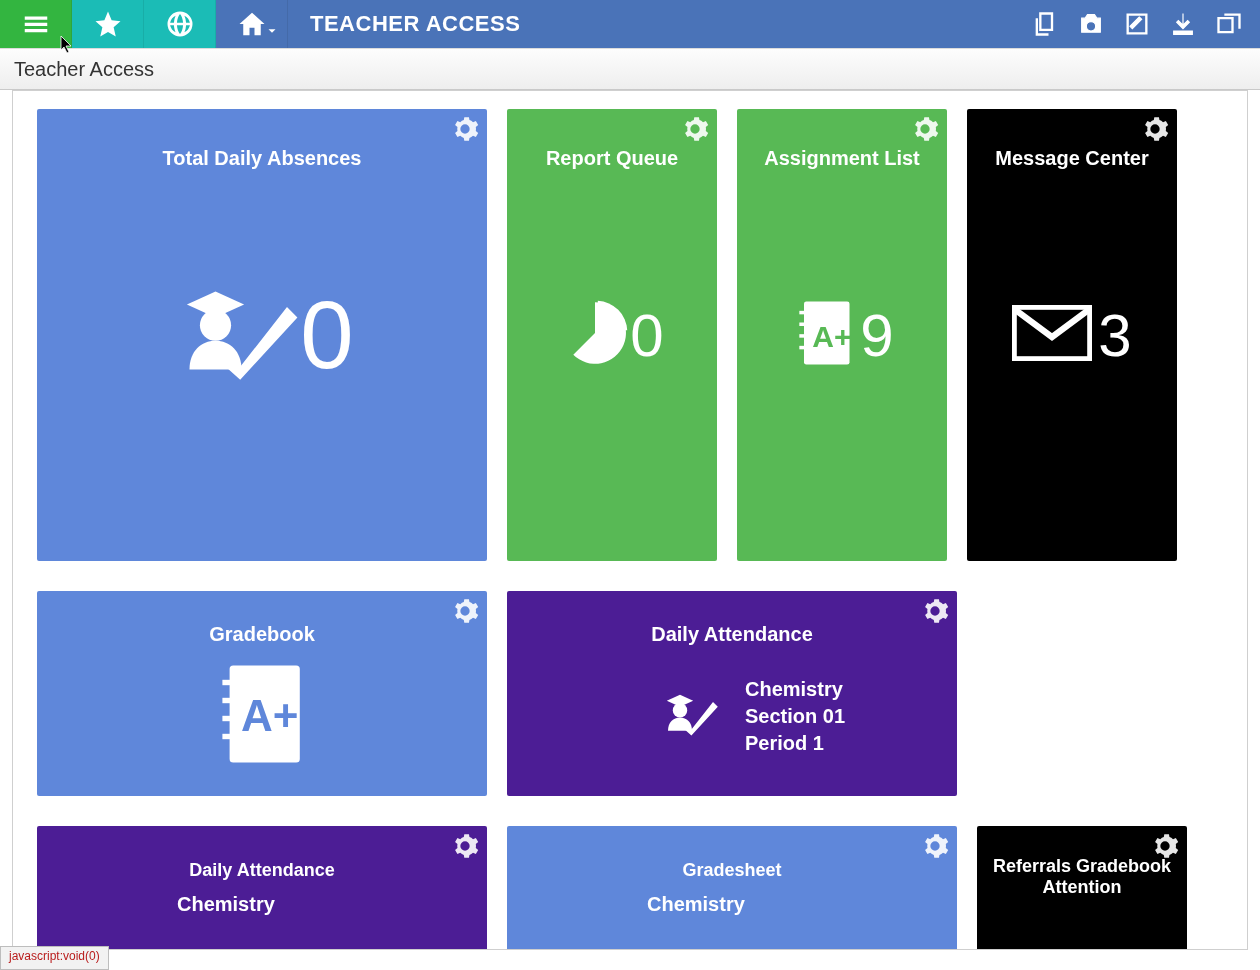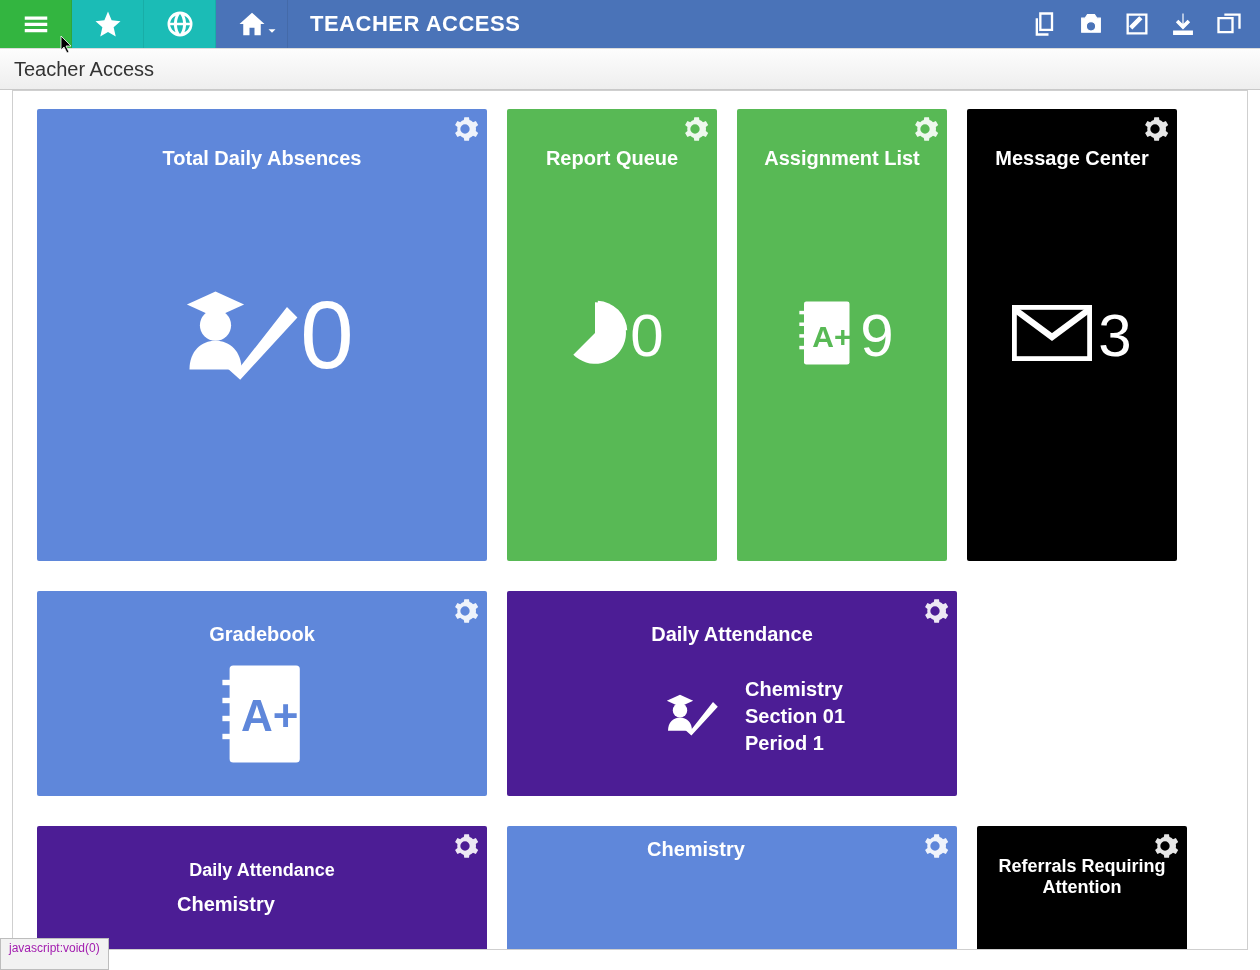--- a/index.html
+++ b/index.html
@@ -46,21 +46,21 @@
   .row1 .tile-body { height:330px; }
   .row1 .count { font-size:96px; }
   
   .row2 .tile-title { padding-top:32px; }
   .row2 .tile-body { height:140px; font-size:20px; }
   .row3 .tile-title { padding-top:34px; font-size:18px; }
   .row3 .tile-body { padding:10px 0 0 40px; font-size:18px; justify-content:flex-start; }
   .detail-lines { text-align:left; font-size:20px; line-height:1.35; font-weight:700; }
   .attend-body { display:flex; align-items:center; padding-left:40px; gap:26px; }
   
-  .status { position:absolute; left:0; bottom:0; height:32px; font-size:12px; color:#a21caf; background:#f2f2f2; border:1px solid #bdbdbd; padding:2px 8px; }
+  .status { position:absolute; left:0; bottom:0; height:24px; font-size:12px; color:#b91c1c; background:#f2f2f2; border:1px solid #bdbdbd; padding:2px 8px; }
   
   .ic-lg svg { width:130px; height:130px; fill:#fff; }
   .ic-md svg { width:70px;  height:70px;  fill:#fff; }
   .ic-sm svg { width:60px;  height:60px;  fill:#fff; }
   .ic-note svg { width:90px; height:110px; fill:#fff; }
 </style>
 </head>
 <body>
 
 <svg width="0" height="0" style="position:absolute">
@@ -308,33 +308,34 @@
         </div>
       </div>
     </div>
 
     <div class="gap"></div>
 
     <div class="tile c-blue w-large">
       <span class="gear"><svg>
               <use href="#i-gear"></use>
             </svg></span>
+      <div class="tile-title">Gradesheet</div>
       <div class="tile-body">
         <div class="detail-lines" style="padding-left:100px">
           <div>Chemistry</div>
         </div>
       </div>
     </div>
 
     <div class="gap"></div>
 
     <div class="tile c-orange w-small">
       <span class="gear"><svg>
               <use href="#i-gear"></use>
             </svg></span>
-      <div class="tile-title" style="padding:30px 10px 0">Referrals Requiring Attention</div>
+      <div class="tile-title" style="padding:30px 10px 0">Referrals Gradebook Attention</div>
     </div>
   </div>
 
 </div>
 </div>
 
 <div class="status">javascript:void(0)</div>
 
 </body></html>

